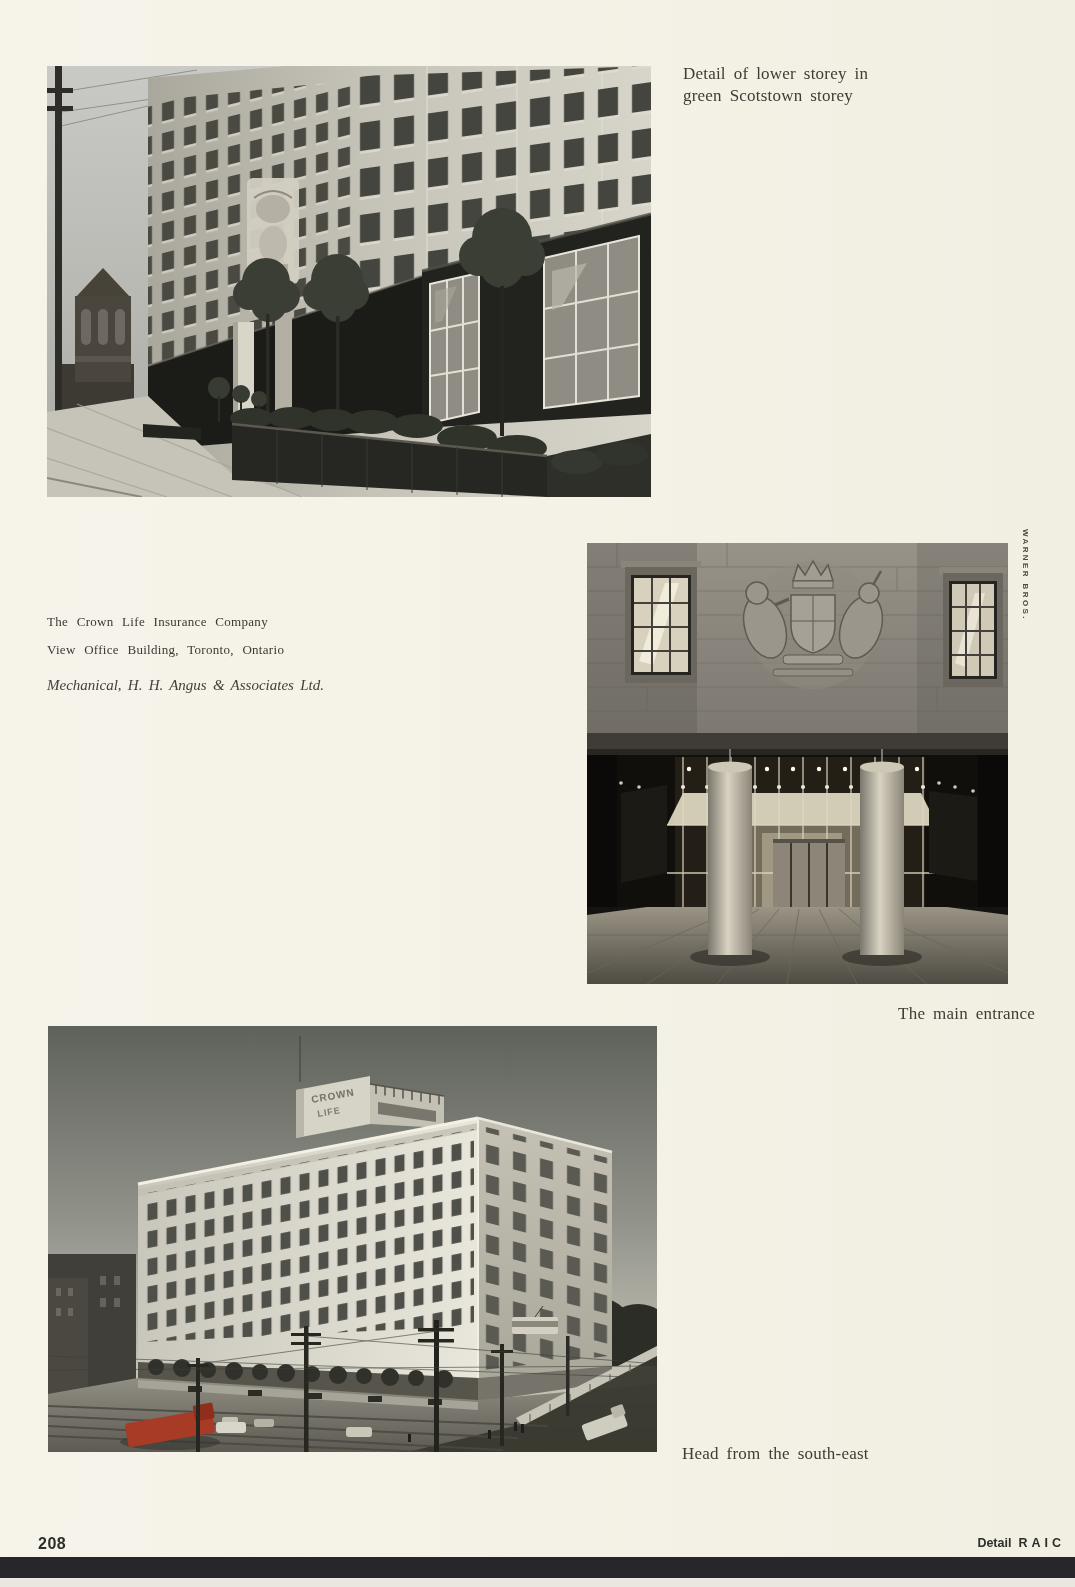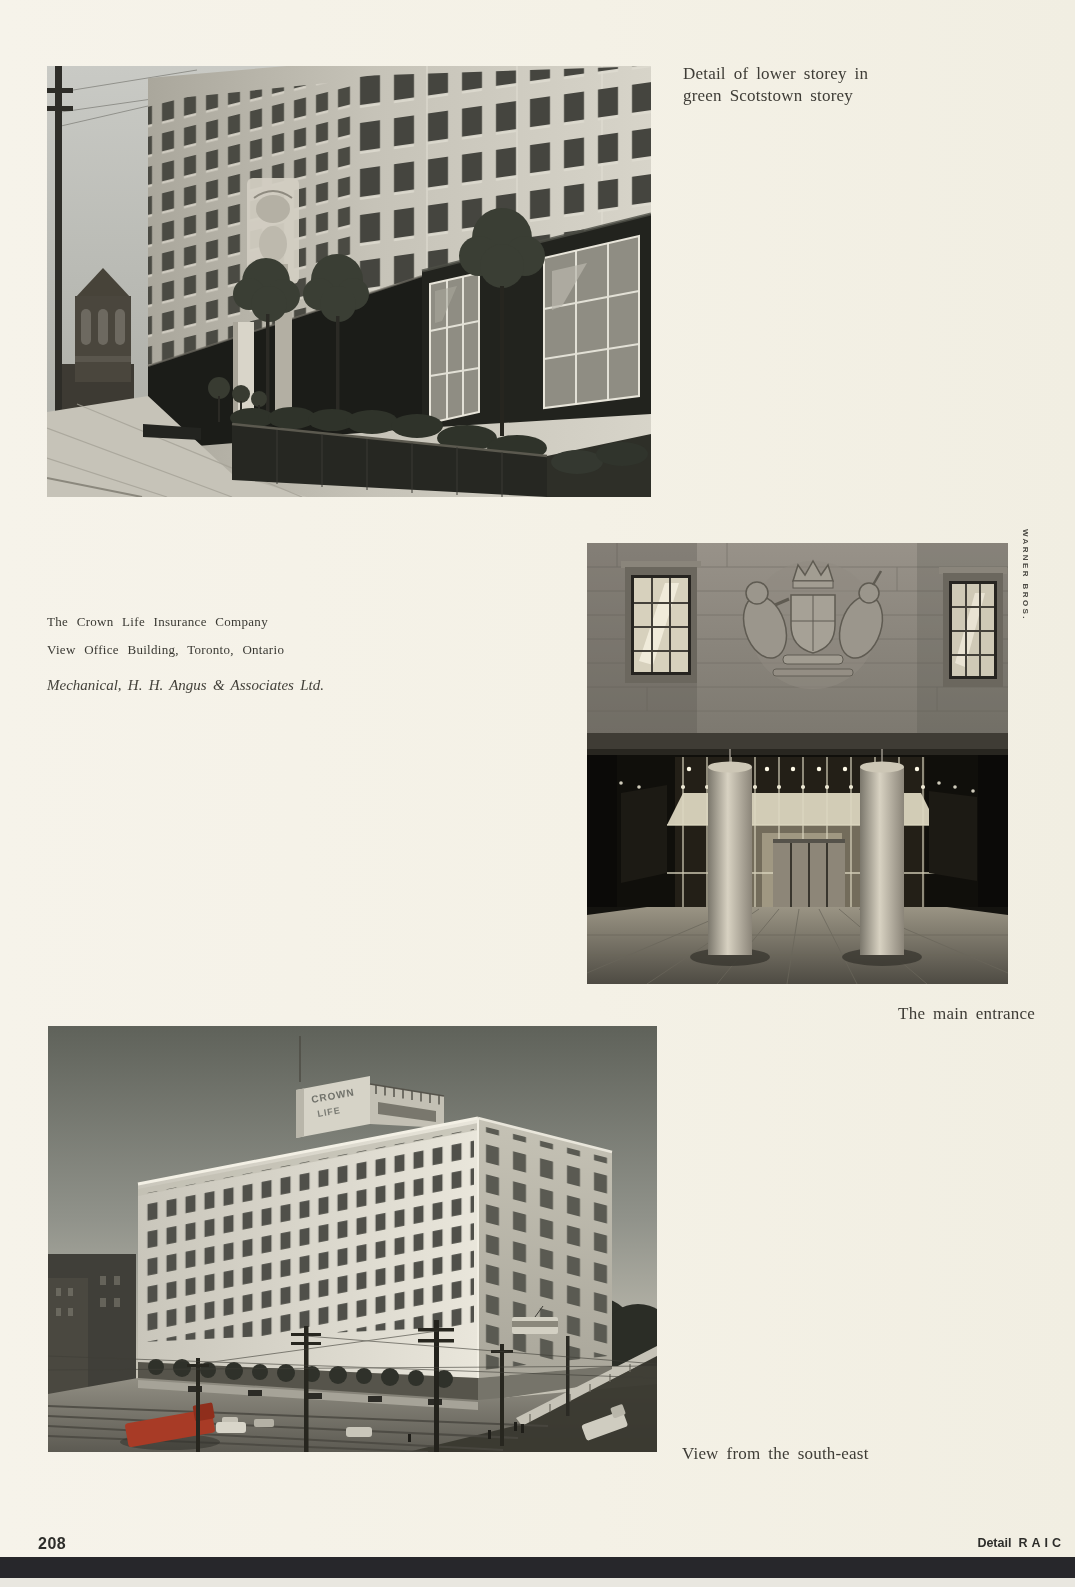--- a/index.html
+++ b/index.html
@@ -532,21 +532,21 @@
       </g>
       <g fill="#1f1e19">
         <rect x="466" y="396" width="3" height="9"></rect>
           <rect x="473" y="398" width="3" height="9"></rect>
         <rect x="440" y="404" width="3" height="9"></rect>
           <rect x="360" y="408" width="3" height="8"></rect>
       </g>
     </svg>
   </figure>
 
-  <div class="caption" style="left:682px;top:1443px;width:240px;">View from the south-east</div>
+  <div class="caption" style="left:682px;top:1443px;width:240px;">Head from the south-east</div>
 
   <div class="footer-num">208</div>
   <div class="footer-journal">
     <span>Detail</span><span class="acr">RAIC</span>
   </div>
 
   <div class="scan-bar"></div>
   <div class="scan-strip"></div>
 </div>
 

